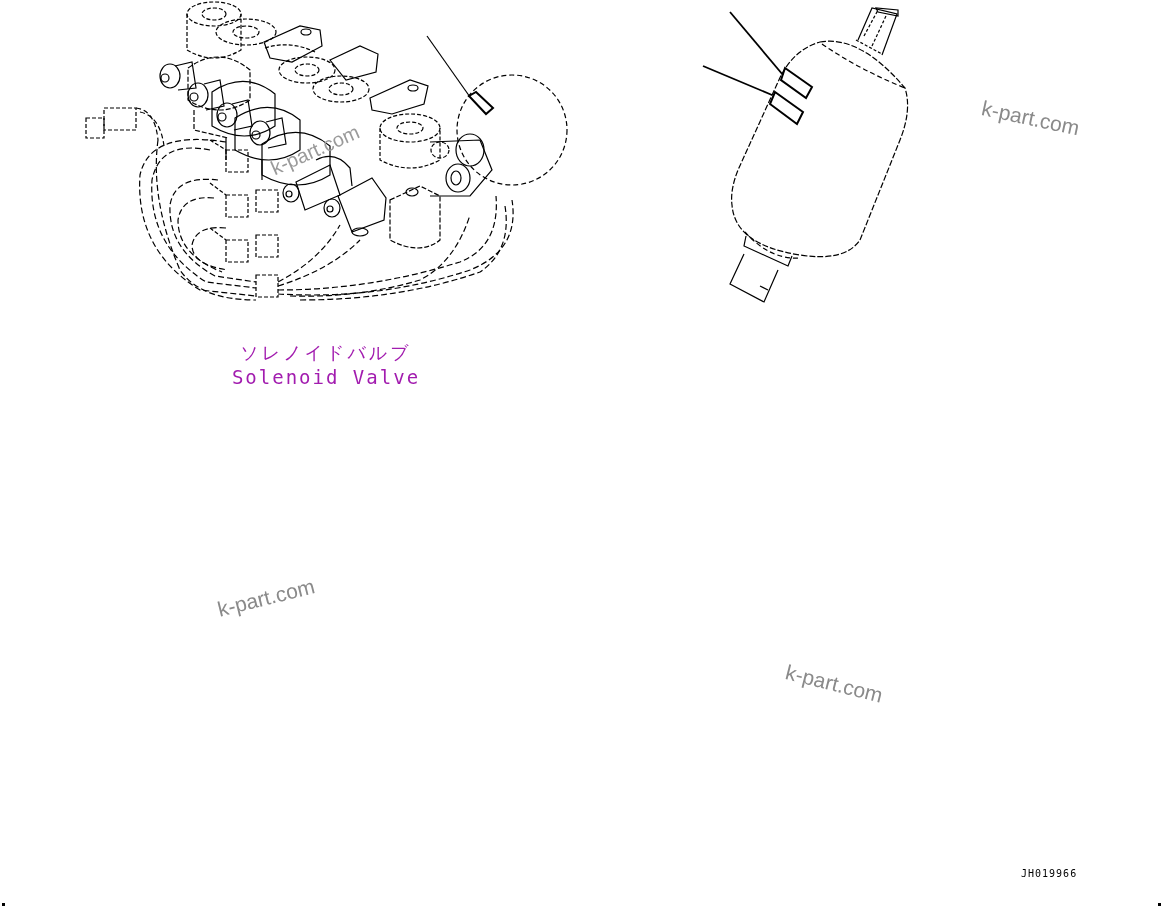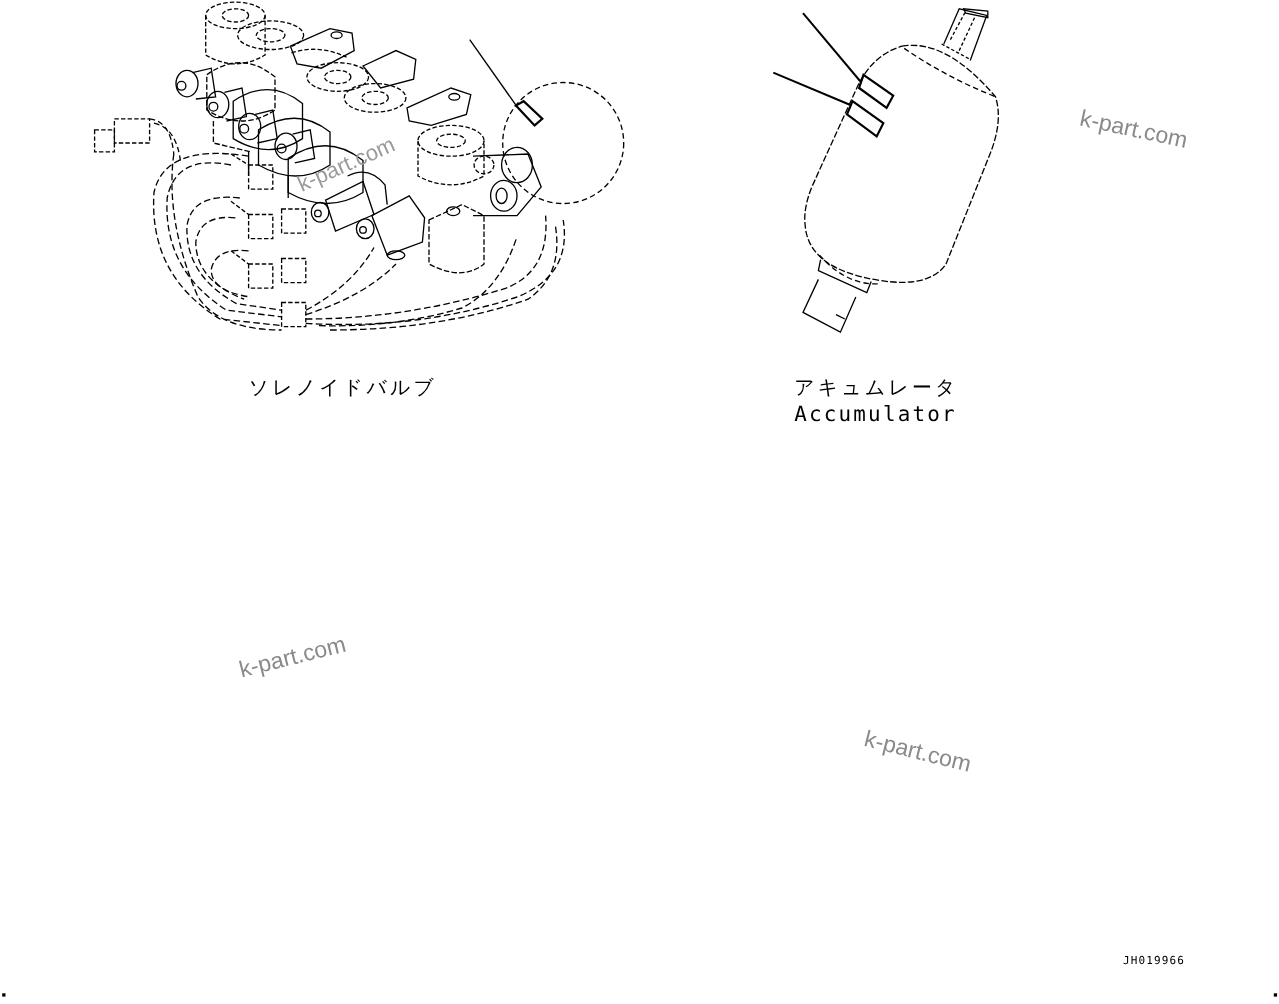--- a/index.html
+++ b/index.html
@@ -1,23 +1,23 @@
 <!DOCTYPE html>
 <html><head>
   <meta charset="utf-8">
   <style>
     html, body { margin: 0; padding: 0; background: #ffffff; }
     body { width: 1163px; height: 913px; position: relative; overflow: hidden; }
     .canvas { position: absolute; left: 0; top: 0; width: 1163px; height: 913px; }
     svg.drawing { position: absolute; left: 0; top: 0; }
     .caption {
       position: absolute;
-      text-align: left;
+      text-align: center;
       font-family: "DejaVu Sans Mono", "Liberation Mono", monospace;
-      color: #000000;
+      color: #a21caf;
       line-height: 24px;
       font-size: 19px;
     }
     .caption .jp { display: block; letter-spacing: 3px; font-family: "DejaVu Sans", sans-serif; font-size: 18px; }
     .caption .en { display: block; letter-spacing: 2px; }
     .watermark {
       position: absolute;
       font-family: "Liberation Sans", sans-serif;
       font-size: 21px;
       color: #8a8a8a;
@@ -171,23 +171,20 @@
     </g>
   </svg>
 
   <div class="watermark" style="left:982px; top:96px; transform: rotate(12deg);">k-part.com</div>
   <div class="watermark" style="left:218px; top:598px; transform: rotate(-14deg);">k-part.com</div>
   <div class="watermark" style="left:786px; top:660px; transform: rotate(14deg);">k-part.com</div>
   <div class="watermark" style="left:272px; top:158px; transform: rotate(-24deg); font-size:20px; color:#9a9a9a;">k-part.com</div>
 
   <div class="caption" style="left:226px; top:341px; width:200px;">
     <span class="jp">ソレノイドバルブ</span>
-  </div>
-  <div class="caption" style="left:722px; top:341px; width:160px;">
-    <span class="jp">アキュムレータ</span>
-    <span class="en">Accumulator</span>
+    <span class="en">Solenoid Valve</span>
   </div>
 
   <div class="drawing-id">JH019966</div>
 
   <div class="dot" style="left:2px; top:903px;"></div>
   <div class="dot" style="left:1158px; top:903px;"></div>
 </div>
 
 </body></html>

